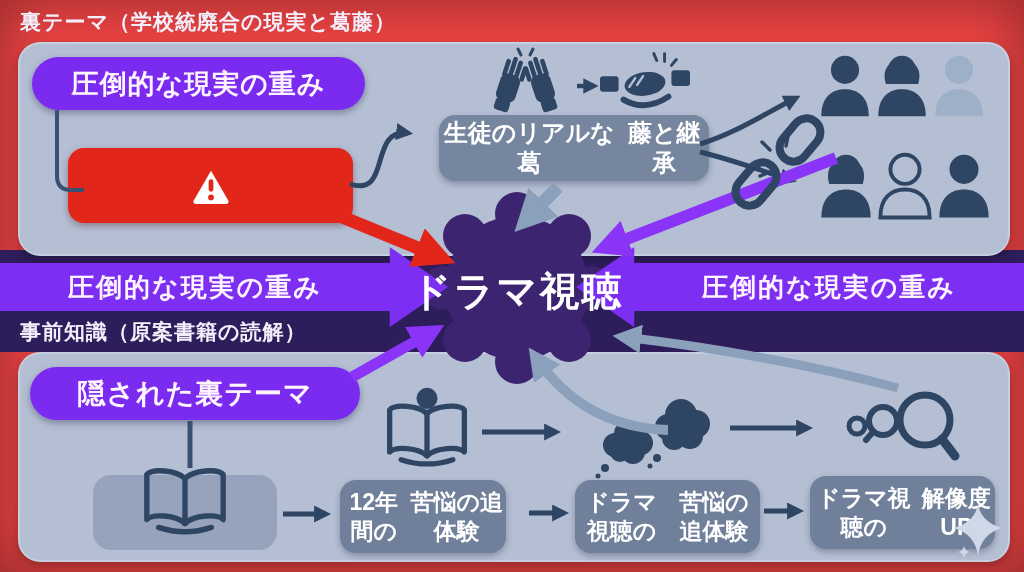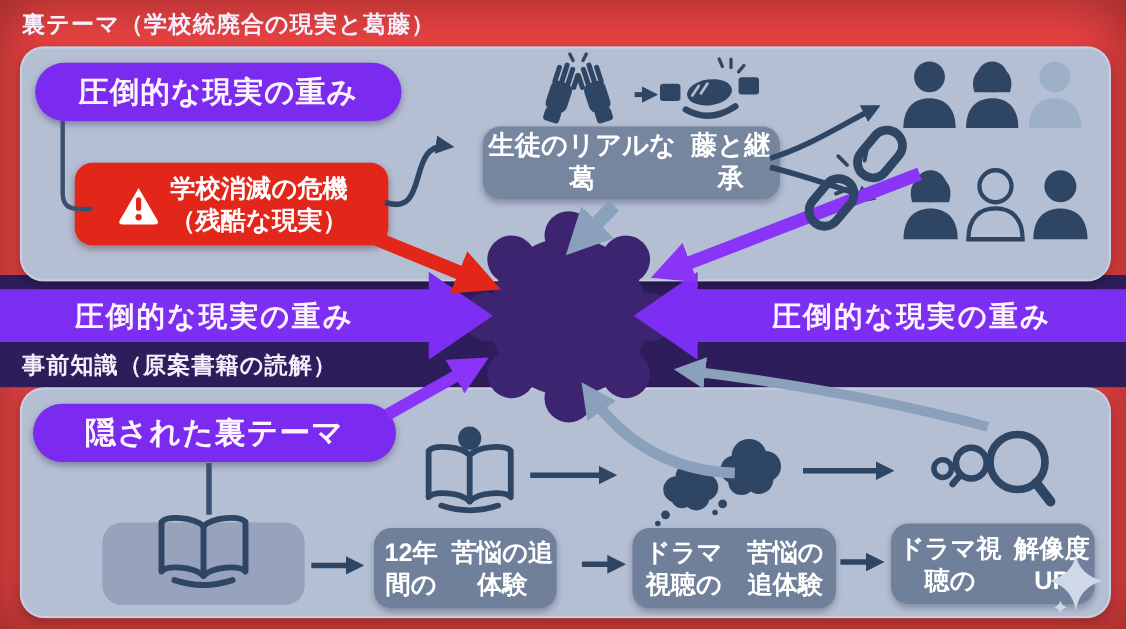--- a/index.html
+++ b/index.html
@@ -60,24 +60,20 @@
   <div class="abs pill" style="left:32px;top:57px;width:333px;height:53px;">圧倒的な現実の重み</div>
 
   <div class="abs redbox" style="left:68px;top:148px;width:285px;height:75px;">
     <span>
       <svg width="42" height="38" viewBox="0 0 44 40">
         <path d="M22,4 L40,35 Q42,39 37,39 L7,39 Q2,39 4,35 Z" fill="#ffffff"></path>
         <rect x="19.5" y="13" width="5" height="13" rx="2.5" fill="#e3261a"></rect>
         <circle cx="22" cy="32" r="3" fill="#e3261a"></circle>
       </svg>
     </span>
-    <span>
-      <div>学校消滅の危機</div>
-      <div>（残酷な現実）</div>
-    </span>
   </div>
 
   <div class="abs slatebox student" style="left:439px;top:115px;width:270px;height:66px;">
     <div>生徒のリアルな葛</div>
     <div>藤と継承</div>
   </div>
 
   <div class="abs z2" style="left:478px;top:48px;">
     <svg width="95" height="68" viewBox="0 0 95 68" fill="#2e4563">
       <g transform="rotate(18 30 40)">
@@ -166,20 +162,21 @@
       <circle cx="183" cy="92" r="22"></circle>
         <circle cx="161" cy="144" r="22"></circle>
       <circle cx="109" cy="166" r="22"></circle>
         <circle cx="57" cy="144" r="22"></circle>
       <circle cx="35" cy="92" r="22"></circle>
         <circle cx="57" cy="40" r="22"></circle>
       <circle cx="109" cy="18" r="22"></circle>
         <circle cx="161" cy="40" r="22"></circle>
     </svg>
   </div>
+  <div class="abs hub-label" style="left:408px;top:196px;width:218px;height:190px;">ドラマ視聴</div>
 
   <div class="abs pill" style="left:30px;top:367px;width:330px;height:53px;font-size:28px;">隠された裏テーマ</div>
 
   <div class="abs bookbox" style="left:93px;top:475px;width:184px;height:75px;"></div>
   <div class="abs z2" style="left:139px;top:458px;">
     <svg width="92" height="84" viewBox="0 0 94 80" stroke="#2e4563" stroke-width="5.5" fill="none" stroke-linejoin="round" stroke-linecap="round">
       <path d="M47,18 C38,9 13,8 8,14 L8,60 C13,54 38,55 47,64 C56,55 81,54 86,60 L86,14 C81,8 56,9 47,18 Z"></path>
       <line x1="47" y1="18" x2="47" y2="64"></line>
       <path d="M20,68 Q47,77 74,68"></path>
     </svg>

